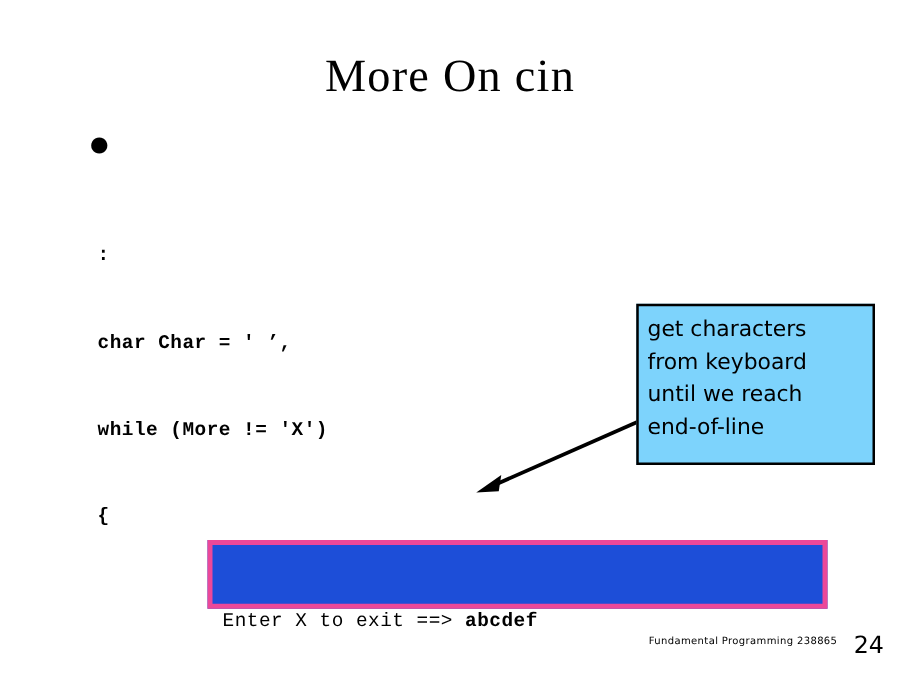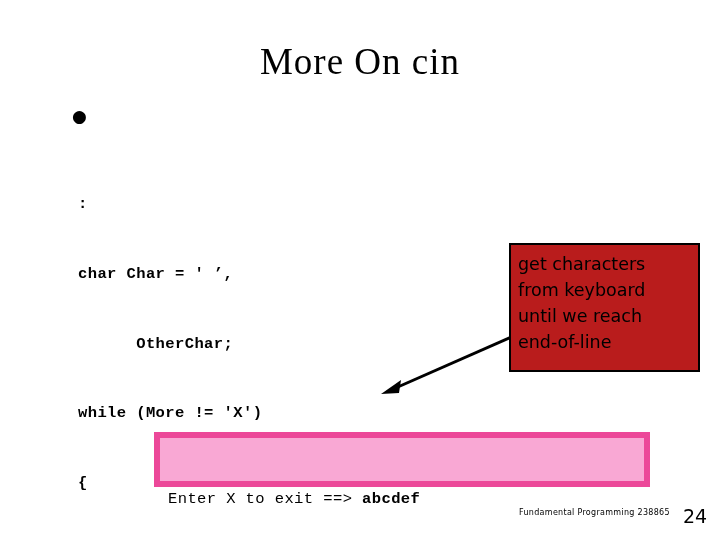--- a/index.html
+++ b/index.html
@@ -74,21 +74,21 @@
 
   
   #callout-box {
     position: absolute;
     left: 509px;
     top: 243px;
     width: 191px;
     height: 129px;
     border: 2px solid #000000;
     box-sizing: border-box;
-    background: #b91c1c;
+    background: #7dd3fc;
   }
   #callout-text {
     font-family: "DejaVu Sans", sans-serif;
     font-size: 17.5px;
     line-height: 26px;
     color: #000000;
     padding: 6px 0 0 7px;
     white-space: pre-line;
   }
 
@@ -98,27 +98,27 @@
     left: 375px;
     top: 332px;
     width: 145px;
     height: 66px;
     pointer-events: none;
   }
 
   
   #console-box {
     position: absolute;
-    left: 154px;
+    left: 166px;
     top: 432px;
     width: 496px;
     height: 55px;
-    border: 6px solid #ec4899;
+    border: 4px solid #ec4899;
     box-sizing: border-box;
-    background: #f9a8d4;
+    background: #1d4ed8;
   }
   #console-lines {
     font-family: "Liberation Mono", "DejaVu Sans Mono", monospace;
     font-size: 15.5px;
     line-height: 23px;
     color: #000000;
     padding: 4px 0 0 8px;
     white-space: pre;
     letter-spacing: 0.4px;
   }
@@ -154,21 +154,20 @@
 
   <div id="slide-title">More On cin</div>
 
   <div id="bullet-row">
     <span id="bullet-marker">●</span>
   </div>
 
   <div id="code-block">
     <div class="code-line">:</div>
     <div class="code-line">char Char = ' ’,</div>
-    <div class="code-line">      OtherChar;</div>
     <div class="code-line">while (More != 'X')</div>
     <div class="code-line">{</div>
     
     
     
     
     
     
     
     

